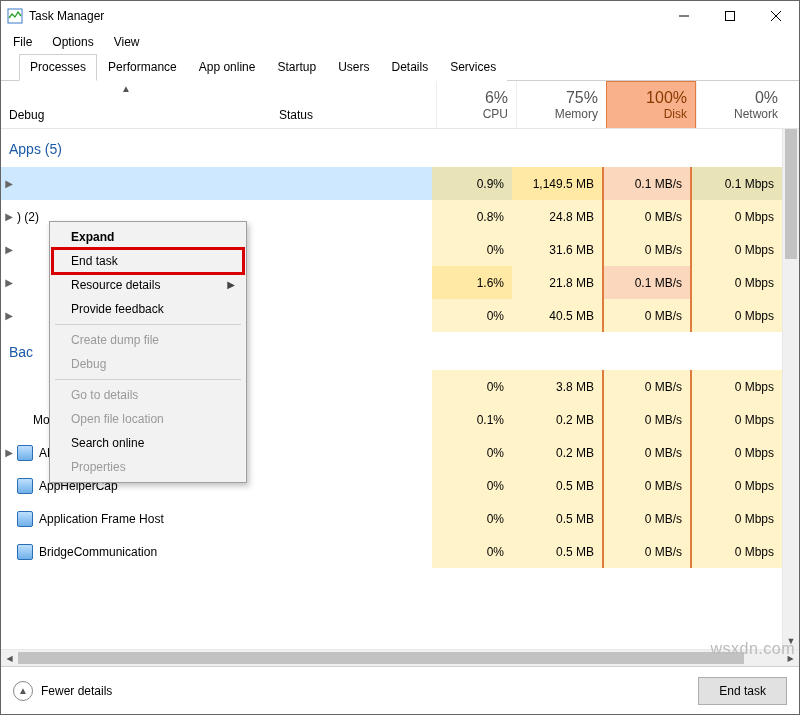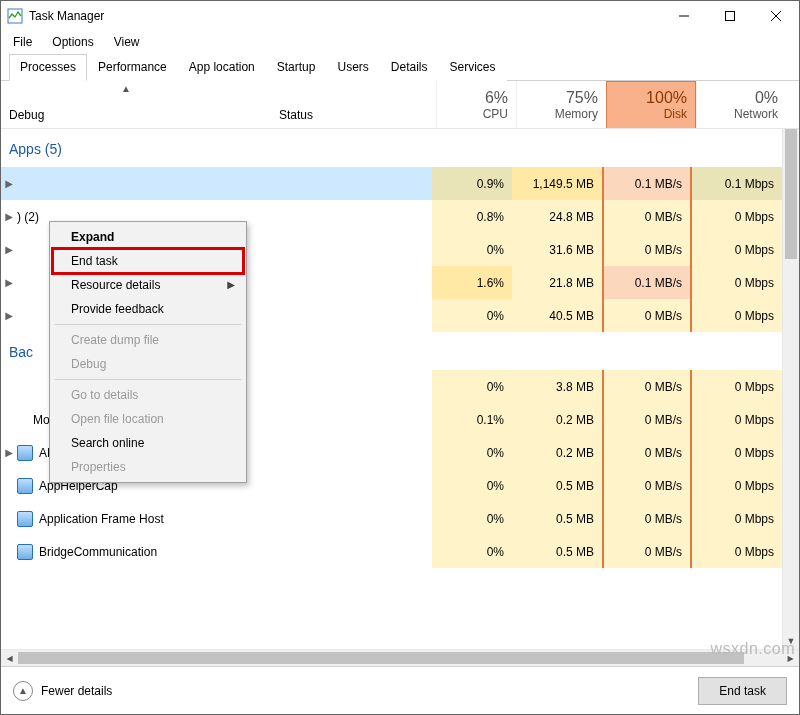--- a/index.html
+++ b/index.html
@@ -11,21 +11,21 @@
   .titlebar .icon { width: 16px; height: 16px; margin-right: 6px; }
   .titlebar .title { flex: 0 0 auto; }
   .titlebar .spacer { flex: 1; }
   .winbtn { width: 46px; height: 30px; display: flex; align-items: center; justify-content: center; font-size: 14px; }
 
   
   .menubar { height: 22px; display: flex; align-items: center; padding: 0 2px; }
   .menubar span { padding: 2px 10px; }
 
   
-  .tabs { display: flex; border-bottom: 1px solid #d0d0d0; padding-left: 8px; }
+  .tabs { display: flex; border-bottom: 1px solid #d0d0d0; padding-left: 18px; }
   .tab { padding: 5px 10px 6px; border: 1px solid transparent; border-bottom: none; position: relative; top: 1px; background: #fff; }
   .tab.active { border-color: #d0d0d0; border-bottom: 1px solid #fff; }
 
   
   .colhdr { display: flex; height: 48px; border-bottom: 1px solid #e6e6e6; }
   .colhdr .c-name { flex: 0 0 278px; display: flex; flex-direction: column; justify-content: flex-end; padding: 0 0 6px 8px; position: relative; }
   .colhdr .c-name .sort { position: absolute; top: 2px; left: 120px; font-size: 10px; color: #555; }
   .colhdr .c-status { flex: 0 0 110px; display: flex; align-items: flex-end; padding-bottom: 6px; }
   .colhdr .spacer2 { flex: 0 0 47px; }
   .colhdr .metric { display: flex; flex-direction: column; align-items: flex-end; justify-content: center; padding: 0 8px; border-left: 1px solid #eee; }
@@ -133,21 +133,21 @@
 
   <div class="menubar">
     <span>File</span>
     <span>Options</span>
     <span>View</span>
   </div>
 
   <div class="tabs">
     <div class="tab active">Processes</div>
     <div class="tab">Performance</div>
-    <div class="tab">App location</div>
+    <div class="tab">App online</div>
     <div class="tab">Startup</div>
     <div class="tab">Users</div>
     <div class="tab">Details</div>
     <div class="tab">Services</div>
   </div>
 
   <div class="colhdr">
     <div class="c-name">
       <span class="sort">▲</span>
       <span>Debug</span>

